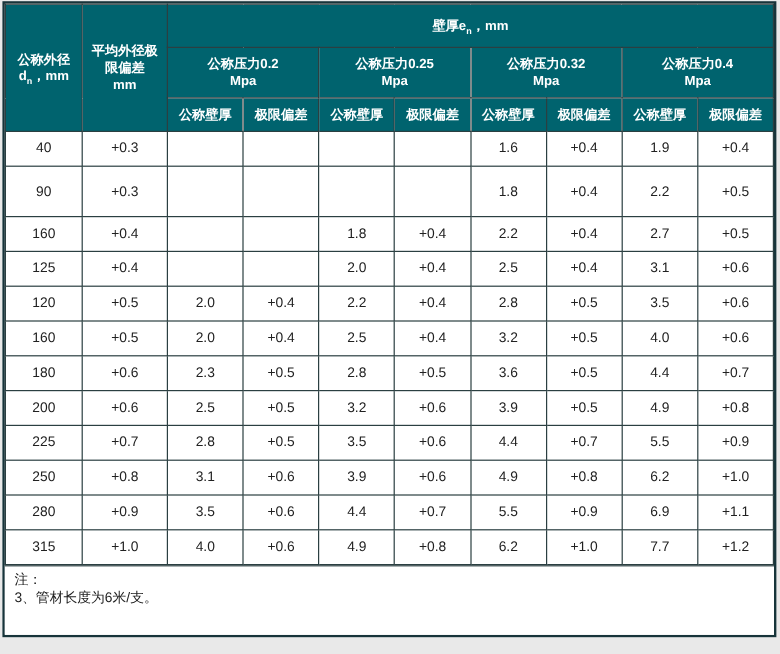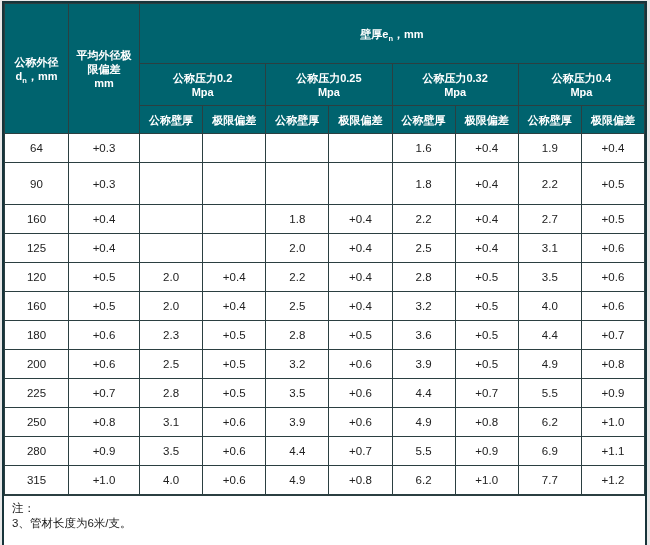--- a/index.html
+++ b/index.html
@@ -40,21 +40,21 @@
     font-size:11px;
     padding:1px 2px;
     overflow:hidden;
   }
   thead th{
     background:var(--header-bg);
     color:var(--header-text);
     font-weight:bold;
     line-height:14px;
   }
-  thead tr.hrow1 th{height:60px;}
+  thead tr.hrow1 th{height:36px;}
   thead tr.hrow2 th{height:42px;}
   thead tr.hrow3 th{height:28px;}
   tbody td{
     height:29px;
     background:var(--cell-bg);
     color:var(--body-text);
     font-size:11.5px;
   }
   tbody tr.tall td{height:42px;margin-left:36px;}
   sub{font-size:7.5px;line-height:0;}
@@ -127,21 +127,21 @@
           <th>公称壁厚</th>
           <th>极限偏差</th>
           <th>公称壁厚</th>
           <th>极限偏差</th>
           <th>公称壁厚</th>
           <th>极限偏差</th>
         </tr>
       </thead>
       <tbody>
           <tr>
-            <td>64</td>
+            <td>40</td>
             <td>+0.3</td>
             <td></td>
             <td></td>
             <td></td>
             <td></td>
             <td>1.6</td>
             <td>+0.4</td>
             <td>1.9</td>
             <td>+0.4</td>
           </tr>

